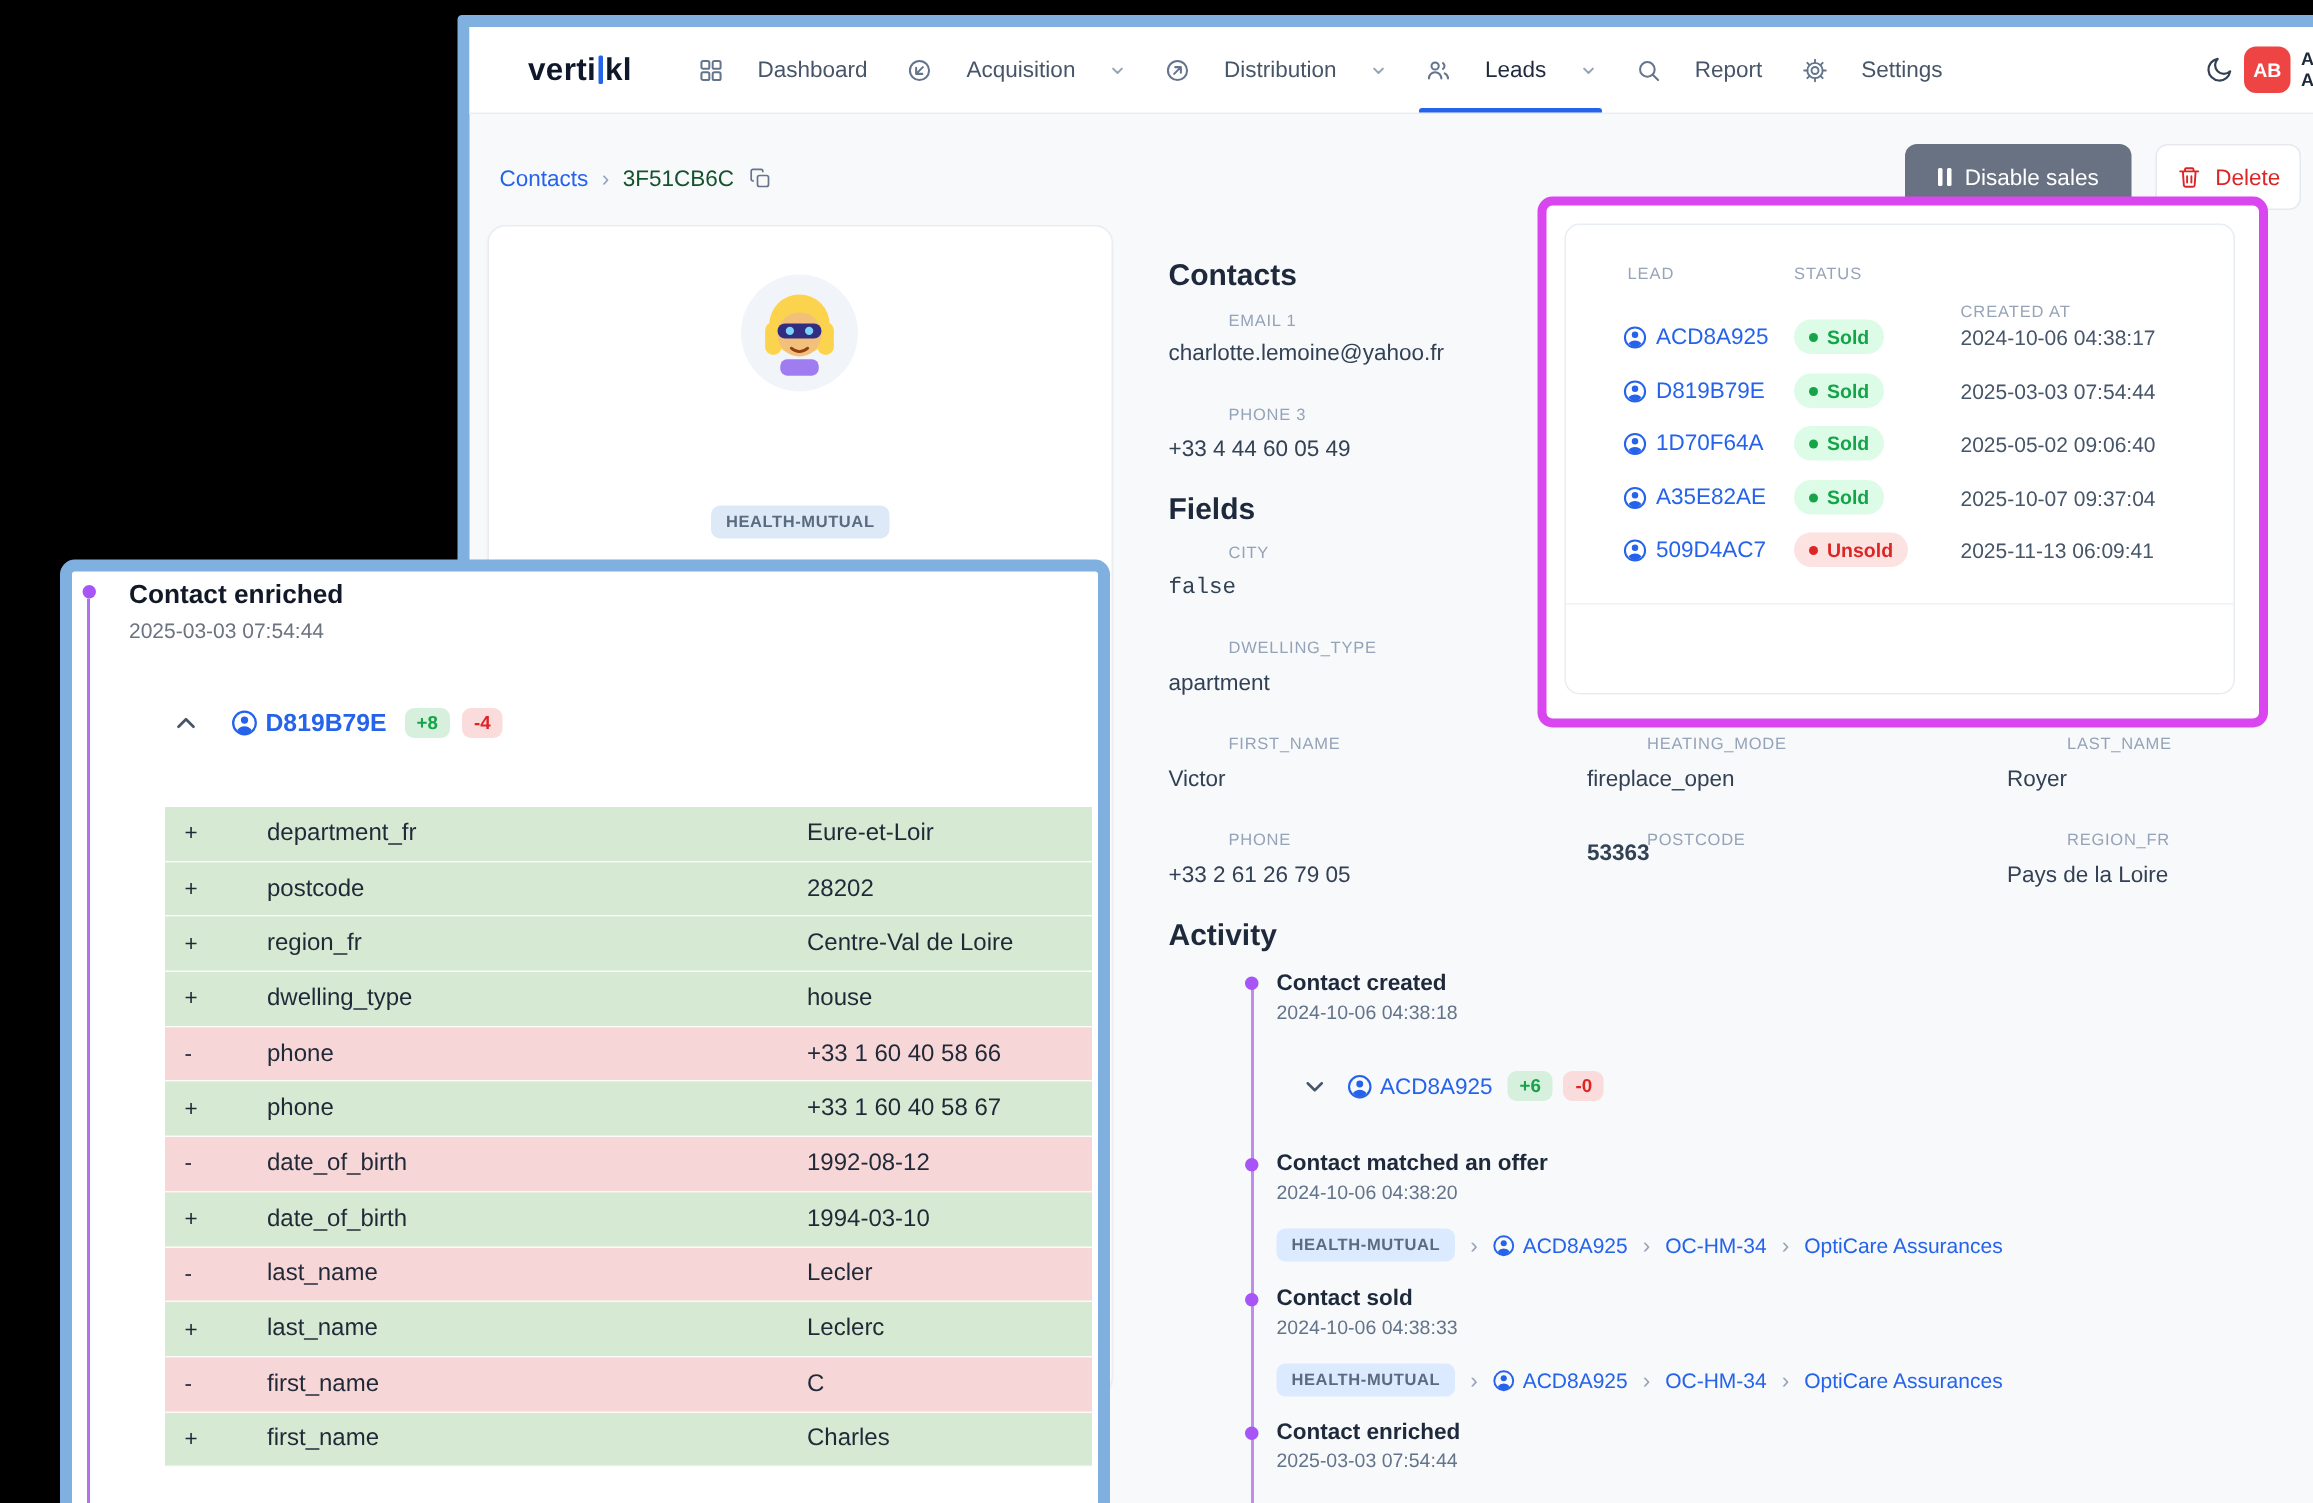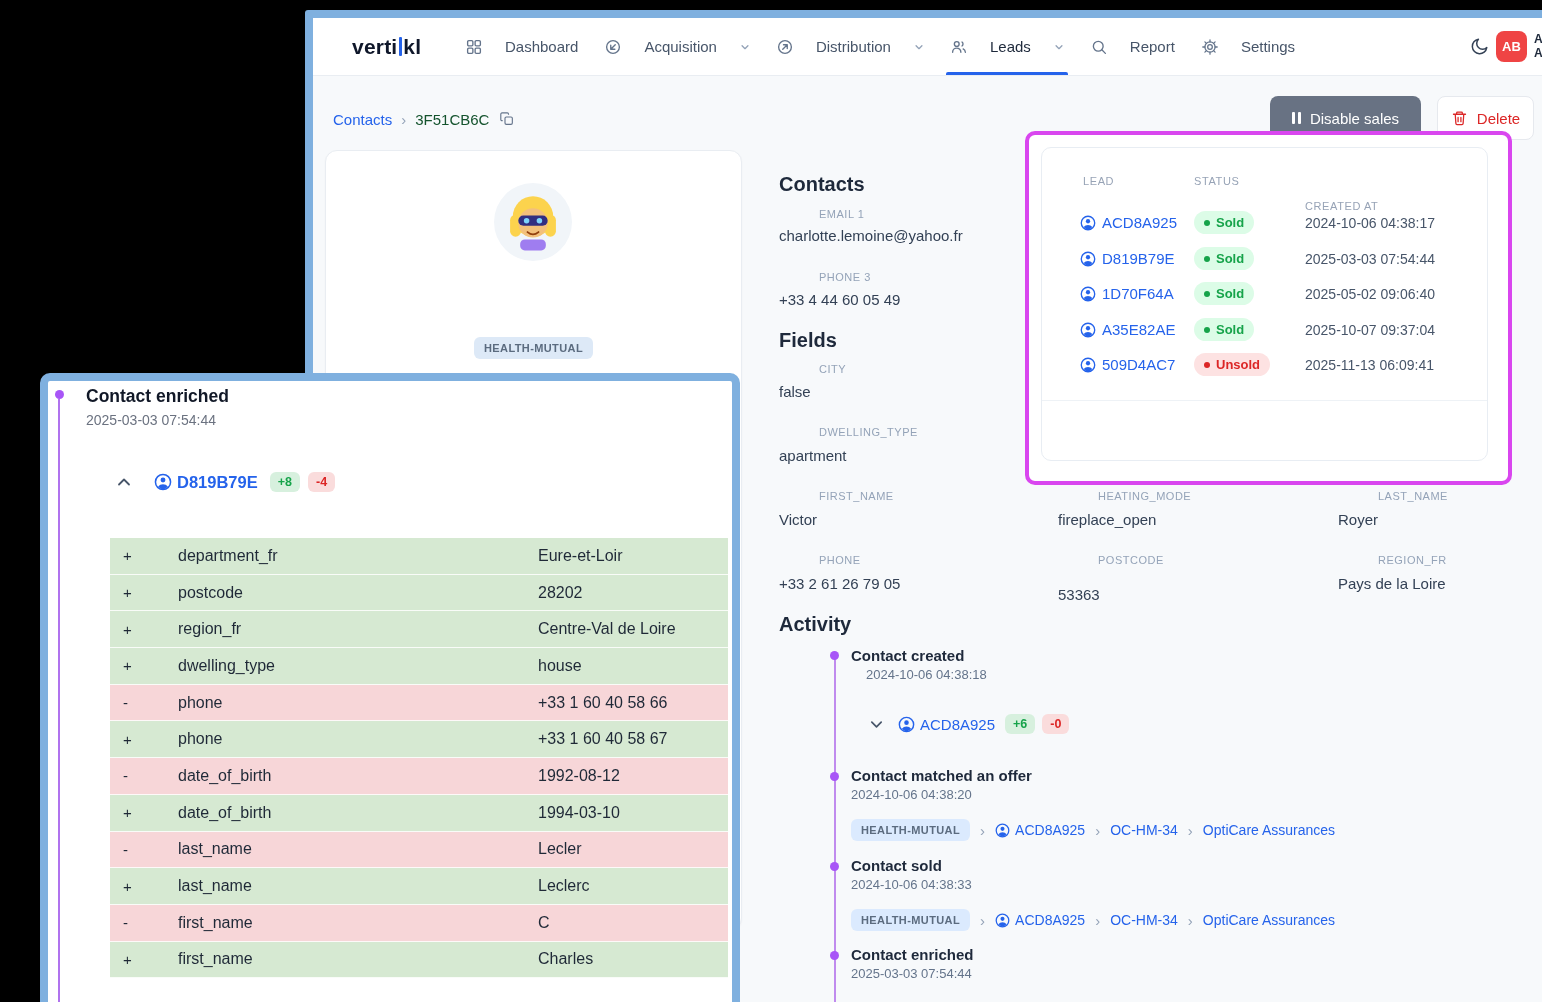--- a/index.html
+++ b/index.html
@@ -113,21 +113,21 @@
   .chain .pill-tag{
     background:#dbeafe;color:#5b6b7f;font-size:11px;font-weight:700;letter-spacing:.4px;
     border-radius:6px;padding:5px 10px;
   }
   .chain-sep{color:#94a3b8;font-size:15px;}
   .chain a{color:#2563eb;text-decoration:none;font-weight:500;cursor:pointer;}
 
   
   .leads-overlay{
     position:absolute;left:1025px;top:131px;width:487px;height:354px;box-sizing:border-box;
-    border:4px solid #d946ef;border-radius:10px;background:#fff;z-index:40;
+    border:6px solid #d946ef;border-radius:10px;background:#fff;z-index:40;
   }
   .lp-card{
     position:absolute;left:12px;top:12px;width:447px;height:314px;background:#fff;
     border:1px solid #e8edf3;border-radius:10px;overflow:hidden;box-sizing:border-box;
   }
   .lp-header{
     position:absolute;font-size:11px;color:#97a3b6;letter-spacing:.6px;font-weight:500;
     text-transform:uppercase;
   }
   .lp-row{position:absolute;left:0;width:100%;height:35px;}
@@ -364,42 +364,42 @@
   </div>
 
   <div class="sec-title" style="left:466px;top:155px;">Contacts</div>
   <div class="flabel" style="left:466px;top:190px;">EMAIL 1</div>
   <div class="fvalue" style="left:466px;top:209px;">charlotte.lemoine@yahoo.fr</div>
   <div class="flabel" style="left:466px;top:253px;">PHONE 3</div>
   <div class="fvalue" style="left:466px;top:273px;">+33 4 44 60 05 49</div>
 
   <div class="sec-title" style="left:466px;top:311px;">Fields</div>
   <div class="flabel" style="left:466px;top:345px;">CITY</div>
-  <div class="fvalue" style="left:466px;top:365px;">false</div>
+  <div class="fvalue" style="left:466px;top:365px;font-family:Liberation Mono, monospace;">false</div>
   <div class="flabel" style="left:466px;top:408px;">DWELLING_TYPE</div>
   <div class="fvalue" style="left:466px;top:429px;">apartment</div>
   <div class="flabel" style="left:466px;top:472px;">FIRST_NAME</div>
   <div class="fvalue" style="left:466px;top:493px;">Victor</div>
   <div class="flabel" style="left:745px;top:472px;">HEATING_MODE</div>
   <div class="fvalue" style="left:745px;top:493px;">fireplace_open</div>
   <div class="flabel" style="left:1025px;top:472px;">LAST_NAME</div>
   <div class="fvalue" style="left:1025px;top:493px;">Royer</div>
   <div class="flabel" style="left:466px;top:536px;">PHONE</div>
   <div class="fvalue" style="left:466px;top:557px;">+33 2 61 26 79 05</div>
   <div class="flabel" style="left:745px;top:536px;">POSTCODE</div>
-  <div class="fvalue" style="left:745px;top:568px;">53363</div>
+  <div class="fvalue" style="left:745px;top:542px;font-weight:bold;">53363</div>
   <div class="flabel" style="left:1025px;top:536px;">REGION_FR</div>
   <div class="fvalue" style="left:1025px;top:557px;">Pays de la Loire</div>
 
   <div class="sec-title" style="left:466px;top:595px;">Activity</div>
   <div class="tl-line" style="left:521px;top:637px;height:500px;"></div>
 
   <div class="tl-dot" style="left:517px;top:633px;"></div>
   <div class="ev-title" style="left:538px;top:629px;">Contact created</div>
-  <div class="ev-time" style="left:553px;top:649px;">2024-10-06 04:38:18</div>
+  <div class="ev-time" style="left:538px;top:649px;">2024-10-06 04:38:18</div>
 
   <div class="expander" style="left:556px;top:693px;">
     <svg class="chev" width="15" height="15">
         <use href="#i-chevdown"></use>
       </svg>
     <span class="lead-link" style="font-size:15px;">
       <svg width="17" height="17">
           <use href="#i-person"></use>
         </svg>
       <span>ACD8A925</span>

